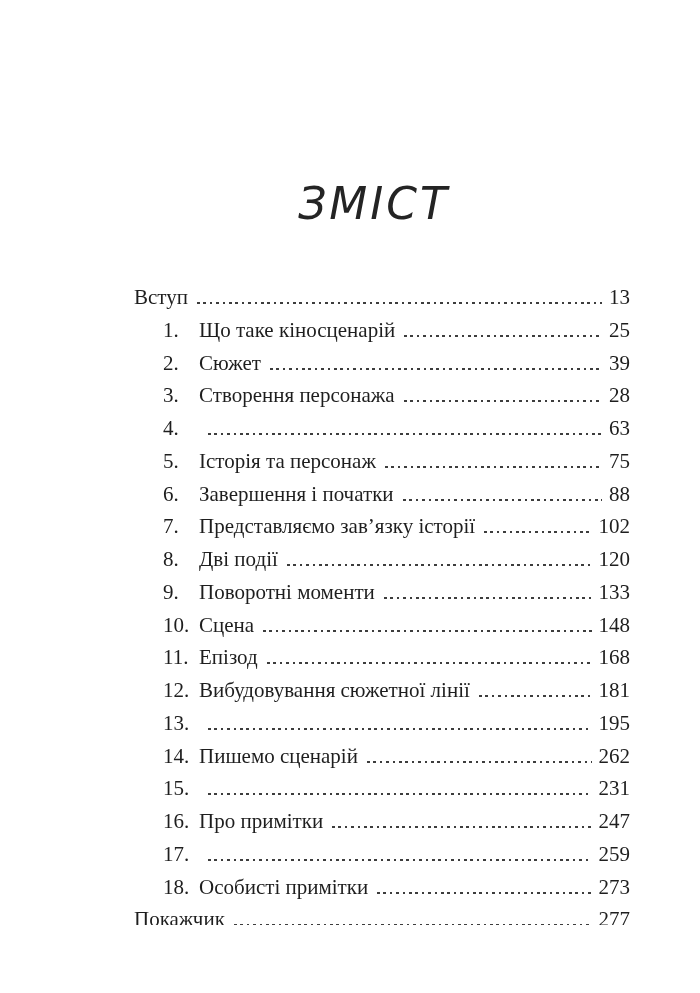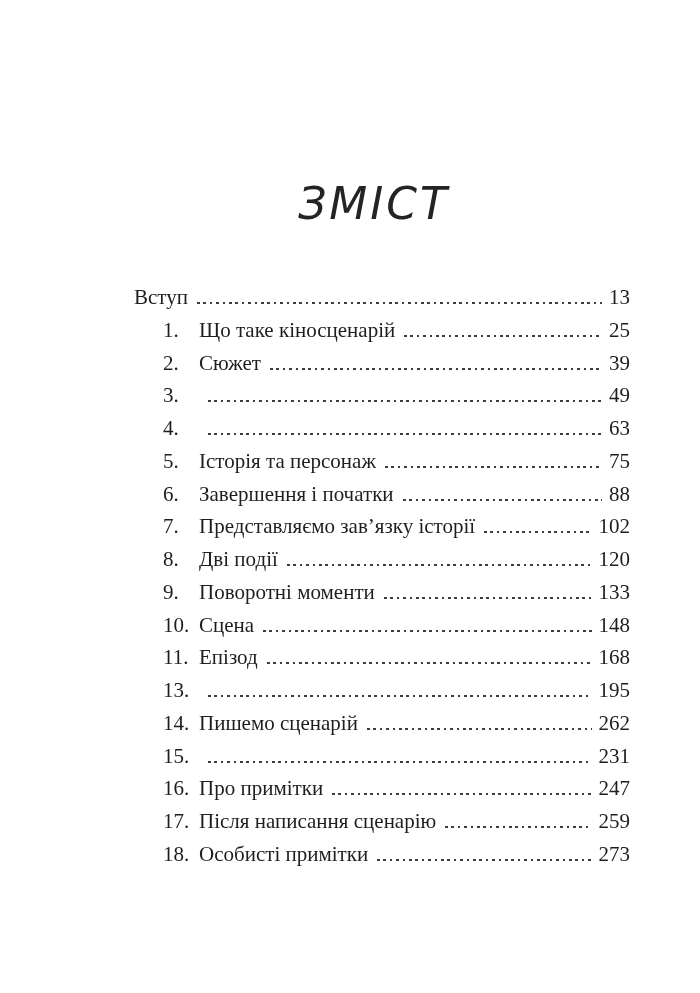--- a/index.html
+++ b/index.html
@@ -85,22 +85,23 @@
 
   <div class="row">
     <span class="num">2.</span>
     <span class="label">Сюжет</span>
     <span class="leader"></span>
     <span class="pageno">39</span>
   </div>
 
   <div class="row">
     <span class="num">3.</span>
-    <span class="leader"></span>
-    <span class="pageno">49</span>
+    <span class="label">Створення персонажа</span>
+    <span class="leader"></span>
+    <span class="pageno">28</span>
   </div>
 
   <div class="row">
     <span class="num">4.</span>
     <span class="leader"></span>
     <span class="pageno">63</span>
   </div>
 
   <div class="row">
     <span class="num">5.</span>
@@ -144,20 +145,26 @@
     <span class="pageno">148</span>
   </div>
 
   <div class="row">
     <span class="num">11.</span>
     <span class="label">Епізод</span>
     <span class="leader"></span>
     <span class="pageno">168</span>
   </div>
 
+  <div class="row">
+    <span class="num">12.</span>
+    <span class="label">Вибудовування сюжетної лінії</span>
+    <span class="leader"></span>
+    <span class="pageno">181</span>
+  </div>
 
   <div class="row">
     <span class="num">13.</span>
     <span class="leader"></span>
     <span class="pageno">195</span>
   </div>
 
   <div class="row">
     <span class="num">14.</span>
     <span class="label">Пишемо сценарій</span>
@@ -173,26 +180,31 @@
 
   <div class="row">
     <span class="num">16.</span>
     <span class="label">Про примітки</span>
     <span class="leader"></span>
     <span class="pageno">247</span>
   </div>
 
   <div class="row">
     <span class="num">17.</span>
-    <span class="label">Після написання сценарію</span>
     <span class="leader"></span>
     <span class="pageno">259</span>
   </div>
 
   <div class="row">
     <span class="num">18.</span>
     <span class="label">Особисті примітки</span>
     <span class="leader"></span>
     <span class="pageno">273</span>
   </div>
 
+  <div class="row">
+
+    <span class="label">Покажчик</span>
+    <span class="leader"></span>
+    <span class="pageno">277</span>
+  </div>
 </div>
 </div>
 
 </body></html>

